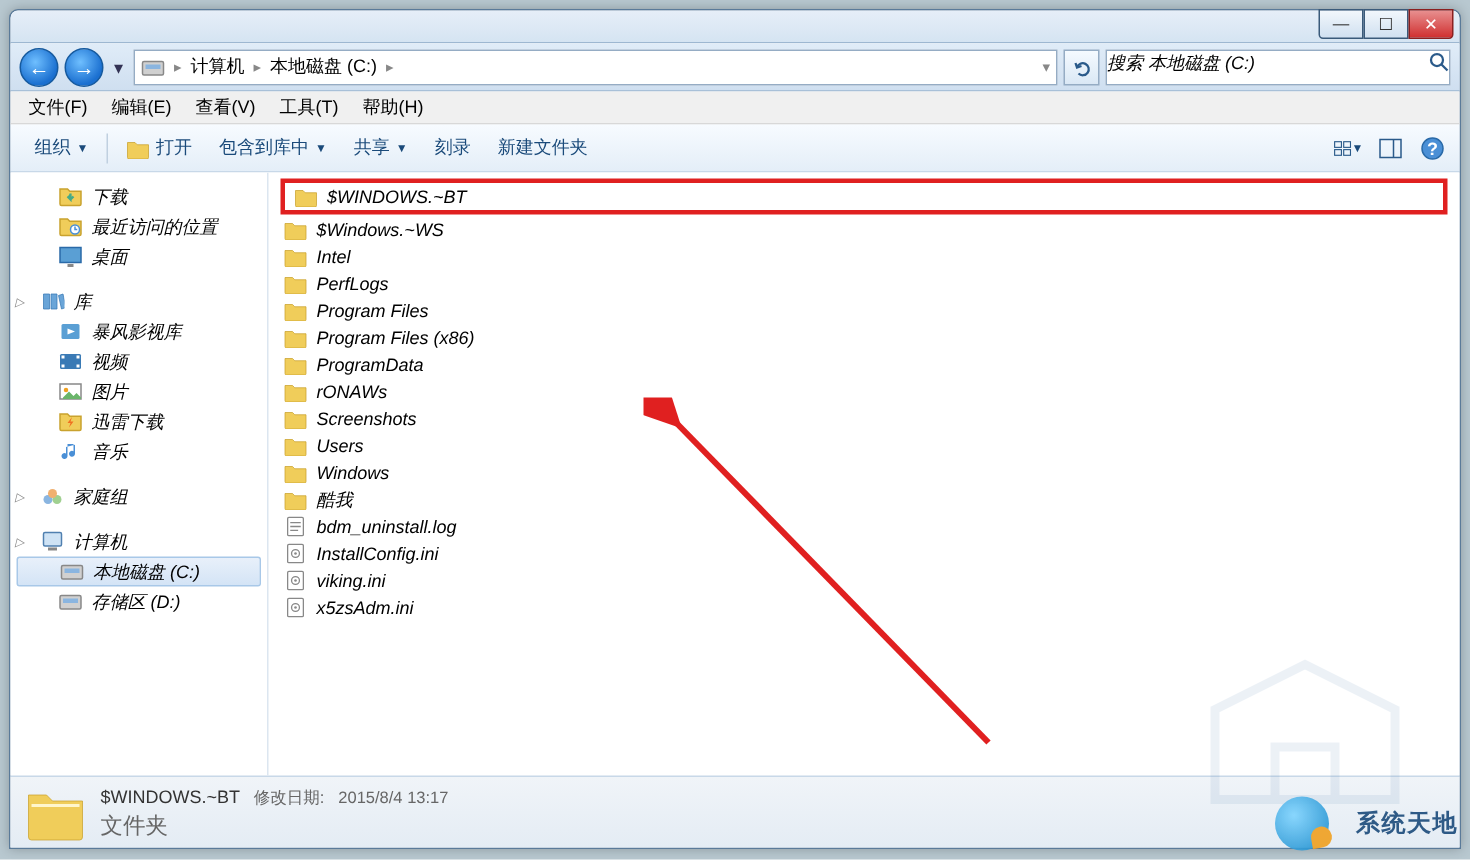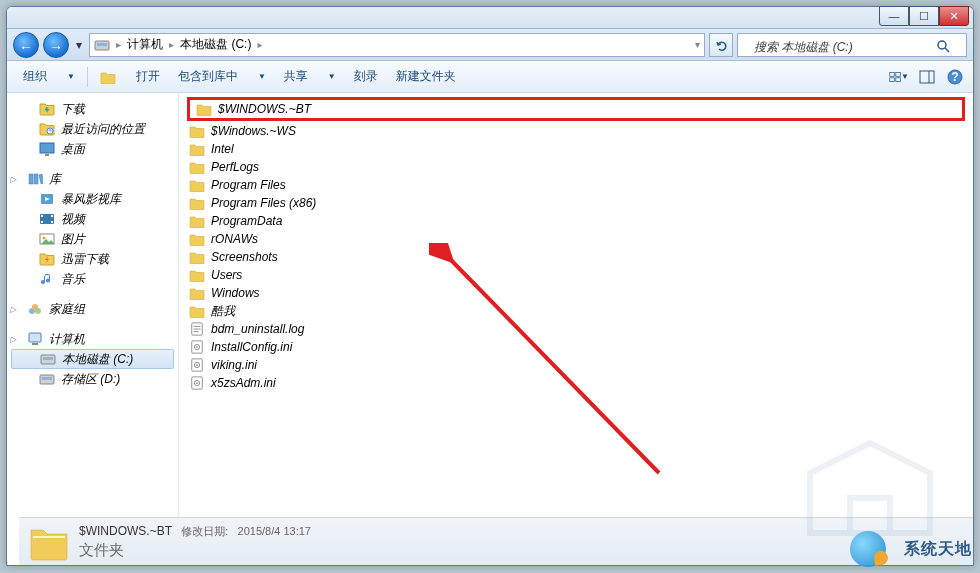--- a/index.html
+++ b/index.html
@@ -14,29 +14,29 @@
 .win-btn.close { background: linear-gradient(#e89090,#d03030); color: #fff; border-radius: 0 0 3px 0; border-color: #8a2020; }
 
 .navbar { height: 32px; background: linear-gradient(#e0ecf8,#cfdff0); border-bottom: 1px solid #a8c0d8; display: flex; align-items: center; padding: 0 6px; gap: 4px; }
 .nav-arrow { width: 26px; height: 26px; border-radius: 50%; background: radial-gradient(circle at 40% 35%,#6fbfff 0%,#1a6fd0 70%); border: 1px solid #165a9e; display: flex; align-items: center; justify-content: center; color: #fff; font-size: 14px; }
 .nav-dd { width: 12px; height: 26px; display: flex; align-items: center; justify-content: center; color: #335; }
 .addressbar { flex: 1; height: 24px; background: #fff; border: 1px solid #95acc4; display: flex; align-items: center; padding: 0 4px; gap: 6px; }
 .addr-icon { width: 16px; height: 16px; }
 .crumb-sep { color: #888; font-size: 10px; }
 .refresh-btn { width: 24px; height: 24px; border: 1px solid #95acc4; background: linear-gradient(#f5faff,#dae8f5); display: flex; align-items: center; justify-content: center; color: #2a5a8a; font-size: 13px; }
 .refresh-btn svg { width: 14px; height: 14px; }
-.searchbox { width: 230px; height: 24px; border: 1px solid #95acc4; background: #fff; display: flex; align-items: flex-end; padding: 0 16px; color: #404040; font-style: italic; }
+.searchbox { width: 230px; height: 24px; border: 1px solid #95acc4; background: #fff; display: flex; align-items: flex-start; padding: 0 0; color: #000000; font-style: italic; }
 .searchbox span.sicon { margin-left: auto; color: #2a5a8a; font-style: normal; }
 .searchbox svg { width: 14px; height: 14px; }
 
 .menubar { height: 22px; background: #f0f0f0; border-bottom: 1px solid #d8d8d8; display: flex; align-items: center; padding: 0 6px; gap: 4px; }
 .menuitem { padding: 2px 6px; cursor: default; }
 
 .toolbar { height: 32px; background: linear-gradient(#f7fbff,#e4eef8); border-bottom: 1px solid #c8d8e8; display: flex; align-items: center; padding: 0 8px; gap: 2px; }
-.tb-btn { padding: 4px 8px; display: flex; align-items: center; gap: 20px; color: #1a4a7a; cursor: default; }
+.tb-btn { padding: 4px 8px; display: flex; align-items: center; gap: 4px; color: #1a4a7a; cursor: default; }
 .tb-dd { font-size: 8px; color: #1a4a7a; }
 .tb-sep { width: 1px; height: 20px; background: #c0d0e0; margin: 0 2px; }
 .tb-right { margin-left: auto; display: flex; gap: 8px; align-items: center; }
 .tb-ricon { width: 20px; height: 20px; display: flex; align-items: center; justify-content: center; color: #2a5a8a; }
 .tb-ricon svg { width: 16px; height: 16px; }
 
 .body { flex: 1; display: flex; background: #fff; overflow: hidden; font-style: italic; }
 .sidebar { width: 172px; border-right: 1px solid #dce6f0; padding: 6px 0; overflow-y: auto; }
 .side-group { margin-bottom: 10px; }
 .side-item { display: flex; align-items: center; gap: 6px; padding: 2px 8px 2px 14px; height: 20px; cursor: default; }
@@ -47,21 +47,21 @@
 .side-icon svg { width: 16px; height: 16px; }
 
 .filelist { flex: 1; padding: 4px 8px; position: relative; overflow: hidden; }
 .file-row { display: flex; align-items: center; gap: 6px; height: 18px; padding: 0 2px; cursor: default; }
 .file-row.highlight { border: 3px solid #e02020; padding: 2px 6px; height: 24px; margin-bottom: 1px; }
 .fi-icon { width: 16px; height: 14px; display: flex; align-items: center; justify-content: center; }
 .fi-icon svg { width: 16px; height: 14px; }
 
 .arrow-annot { position: absolute; left: 250px; top: 150px; pointer-events: none; }
 
-.footer { height: 48px; background: linear-gradient(#f0f4f8,#e4ecf4); border-top: 1px solid #c8d8e8; display: flex; align-items: center; padding: 0 10px; gap: 10px; margin-left: 12px; }
+.footer { height: 48px; background: linear-gradient(#f0f4f8,#e4ecf4); border-top: 1px solid #c8d8e8; display: flex; align-items: center; padding: 0 10px; gap: 10px; }
 .footer-icon { width: 40px; height: 40px; }
 .footer-icon svg { width: 40px; height: 40px; }
 .footer-text { display: flex; flex-direction: column; gap: 2px; }
 .footer-name { color: #333; }
 .footer-type { color: #666; font-size: 15px; }
 .footer-meta { color: #666; font-size: 11px; margin-left: 6px; }
 
 .watermark { position: absolute; right: 8px; bottom: 6px; display: flex; align-items: center; gap: 18px; opacity: .9; }
 .watermark .globe { width: 36px; height: 36px; border-radius: 50%; background: radial-gradient(circle at 35% 35%, #7fd4ff,#1085c8); position: relative; }
 .watermark .globe:after { content:''; position: absolute; right:-2px; bottom:2px; width:14px; height:14px; background:#f0a020; border-radius:50% 50% 50% 0; transform: rotate(-10deg); }
@@ -150,20 +150,27 @@
         </svg>
       </div>
     <div class="searchbox">
       <span>搜索 本地磁盘 (C:)</span>
       <span class="sicon"><svg viewBox="0 0 14 14">
             <use href="#search"></use>
           </svg></span>
     </div>
   </div>
 
+  <div class="menubar">
+    <span class="menuitem">文件(F)</span>
+    <span class="menuitem">编辑(E)</span>
+    <span class="menuitem">查看(V)</span>
+    <span class="menuitem">工具(T)</span>
+    <span class="menuitem">帮助(H)</span>
+  </div>
 
   <div class="toolbar">
     <div class="tb-btn">
         <span>组织</span>
         <span class="tb-dd">▼</span>
       </div>
     <div class="tb-sep"></div>
     <div class="tb-btn">
       <svg width="16" height="14" viewBox="0 0 16 14">
           <use href="#folder-sm"></use>

